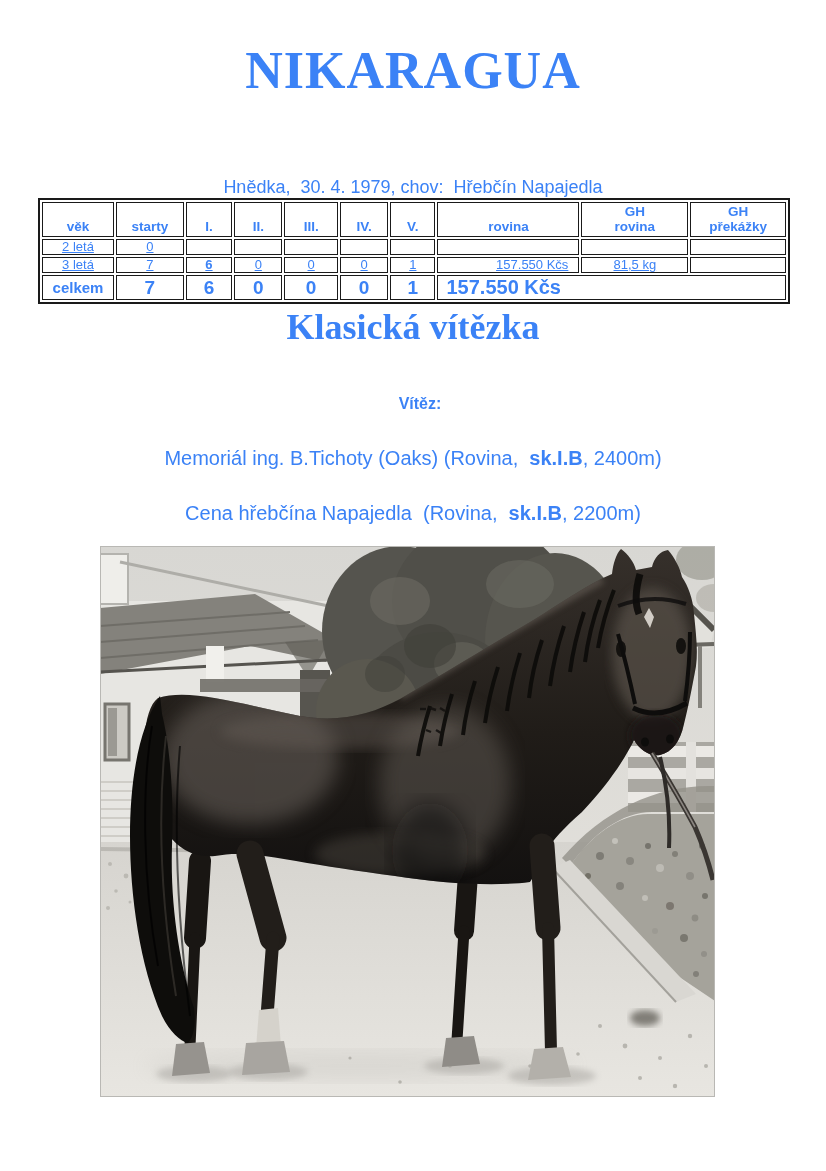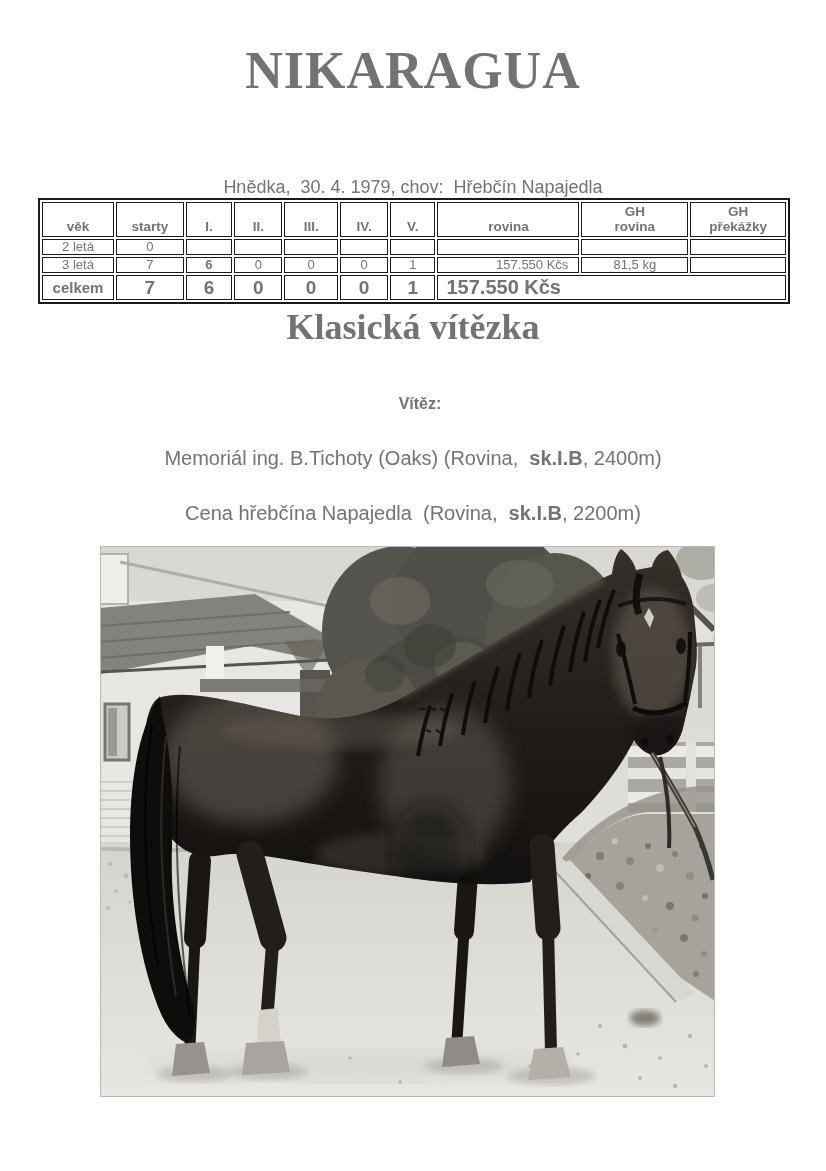--- a/index.html
+++ b/index.html
@@ -1,36 +1,36 @@
 <!DOCTYPE html>
 <html><head>
 <meta charset="utf-8">
 <style>
   html,body{margin:0;padding:0;background:#ffffff;}
   .page{
     position:relative;width:826px;height:1171px;background:#ffffff;
-    font-family:"Liberation Sans","DejaVu Sans",sans-serif;color:#737373;overflow:hidden;border-radius:22px;
+    font-family:"Liberation Sans","DejaVu Sans",sans-serif;color:#3b82f6;overflow:hidden;border-radius:22px;
   }
   .title{
     position:absolute;top:42px;left:0;width:826px;text-align:center;
     font-family:"Liberation Serif","DejaVu Serif",serif;font-weight:bold;
     font-size:52px;line-height:58px;letter-spacing:1px;
   }
   .subtitle{
     position:absolute;top:120px;left:0;width:826px;text-align:center;
     font-size:18px;line-height:27px;white-space:pre-wrap;
   }
   table.stats{
     position:absolute;left:38px;top:198px;width:752px;
     border-collapse:separate;border-spacing:2px;table-layout:fixed;
     border:2px solid #1a1a1a;background:#ffffff;
   }
   table.stats td{border:1px solid #1a1a1a;padding:0 2px;overflow:hidden;}
   tr.thead td{height:31px;vertical-align:bottom;text-align:center;font-weight:bold;font-size:13.5px;line-height:15px;padding-bottom:2px;}
-  tr.r1 td,tr.r2 td{height:14px;font-size:13px;line-height:14px;text-align:center;}
+  tr.r1 td,tr.r2 td{height:14px;font-size:13px;line-height:14px;text-align:center;text-decoration:underline;}
   tr.r2 td.dotace{text-align:right;padding-right:10px;}
   tr.r2 td.bold{font-weight:bold;}
   tr.rtotal td{height:21px;font-weight:bold;font-size:15px;text-align:center;vertical-align:middle;}
   tr.rtotal td.num{font-size:19px;}
   tr.rtotal td.total-dotace{font-size:20px;text-align:left;padding-left:8px;}
   .heading2{
     position:absolute;top:306px;left:0;width:826px;text-align:center;
     font-family:"Liberation Serif","DejaVu Serif",serif;font-weight:bold;font-size:36px;
   }
   .wins{

